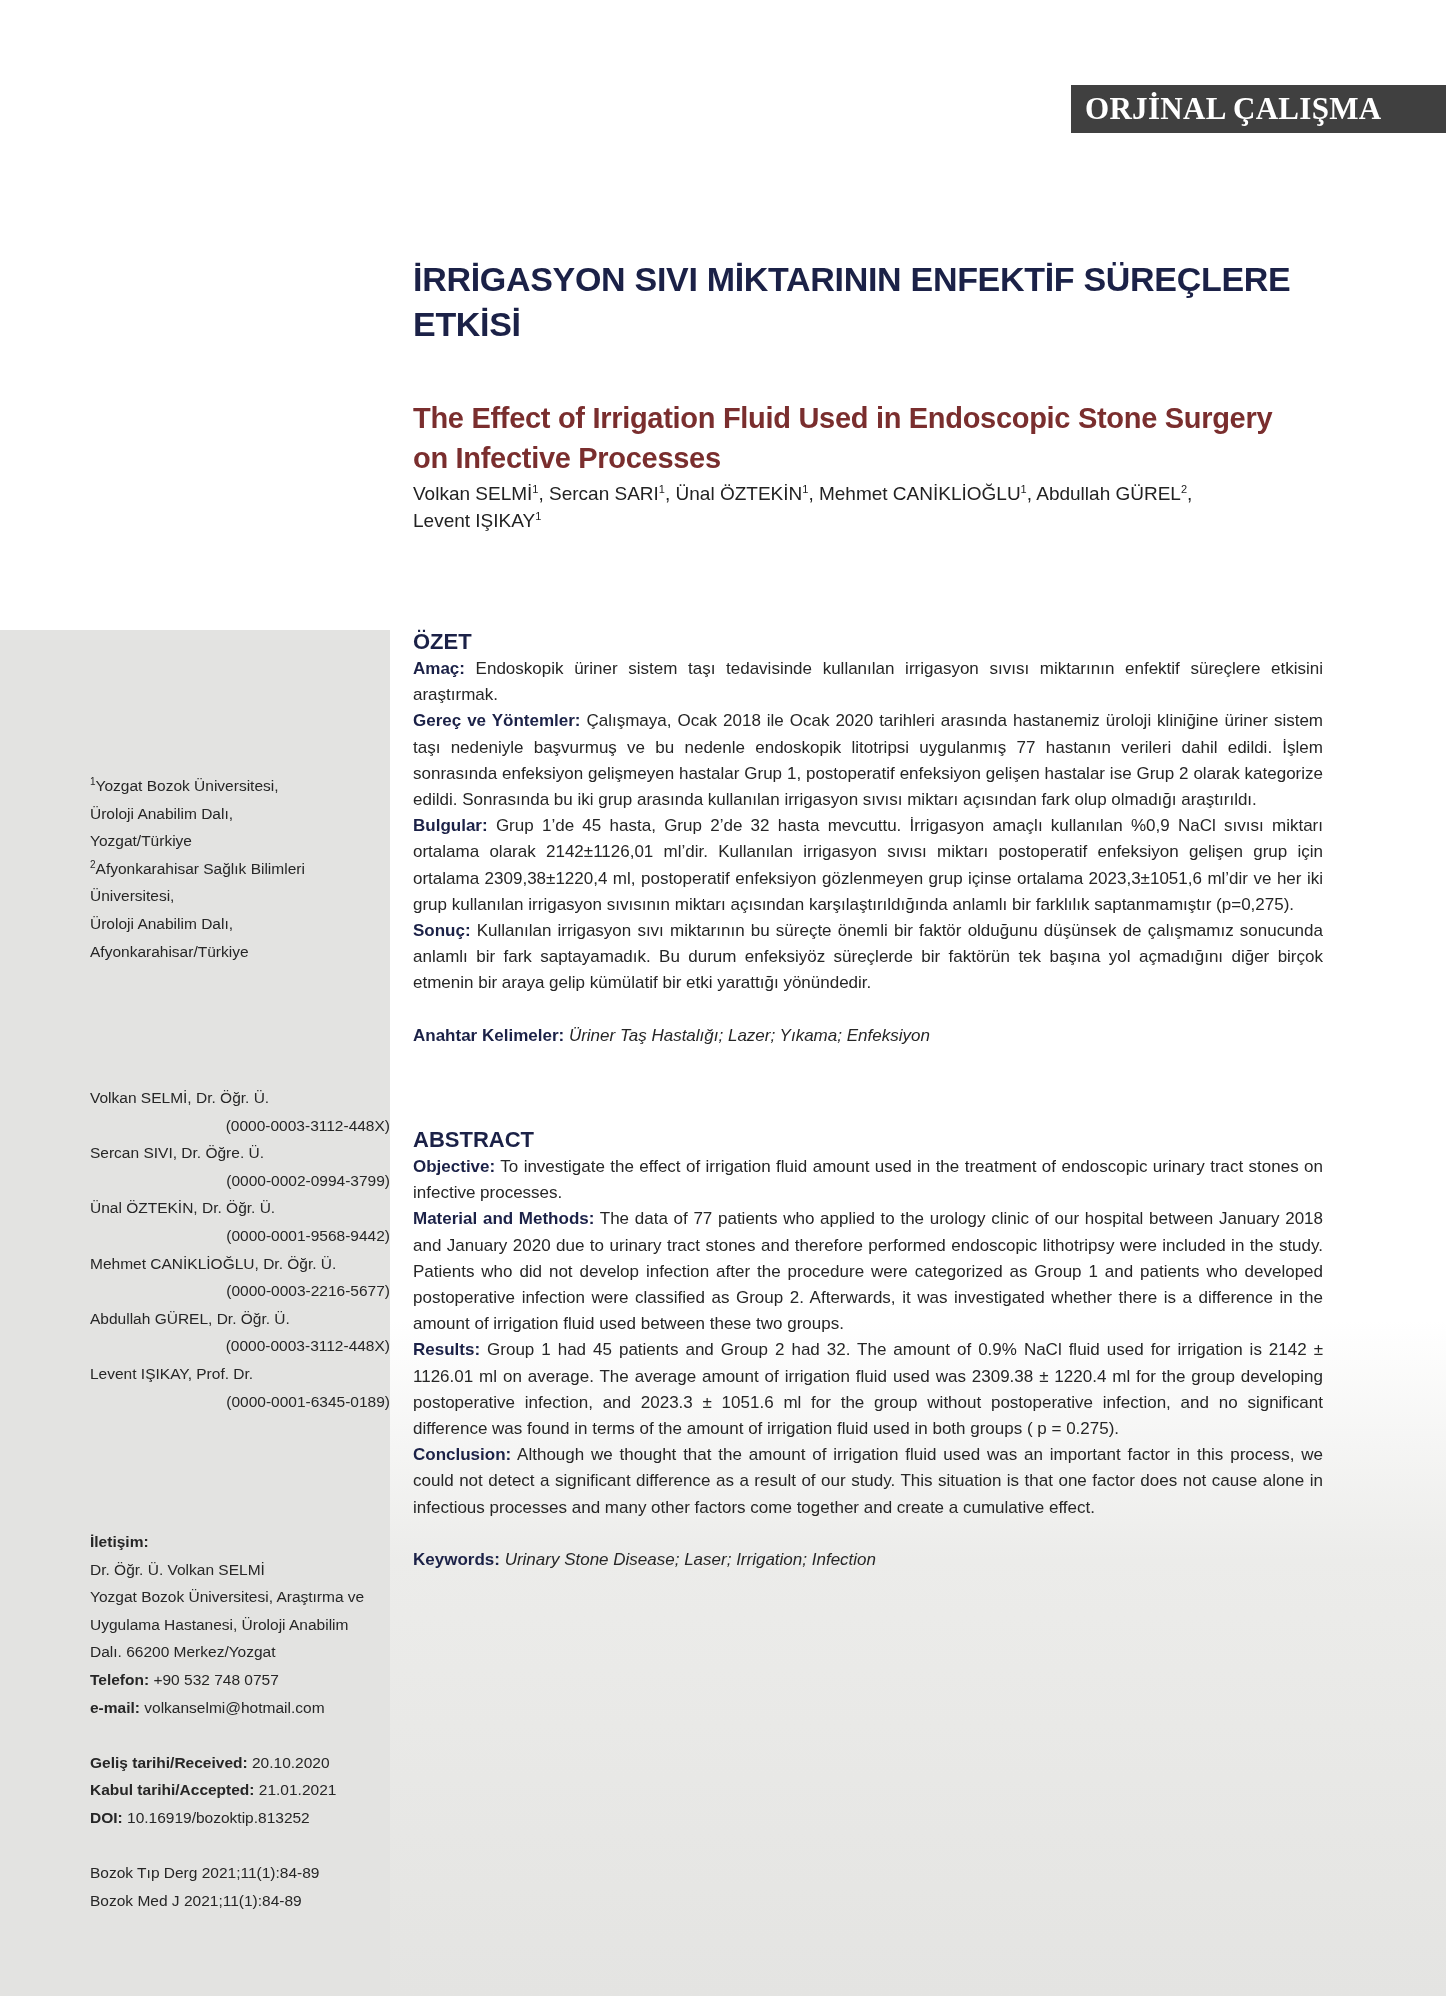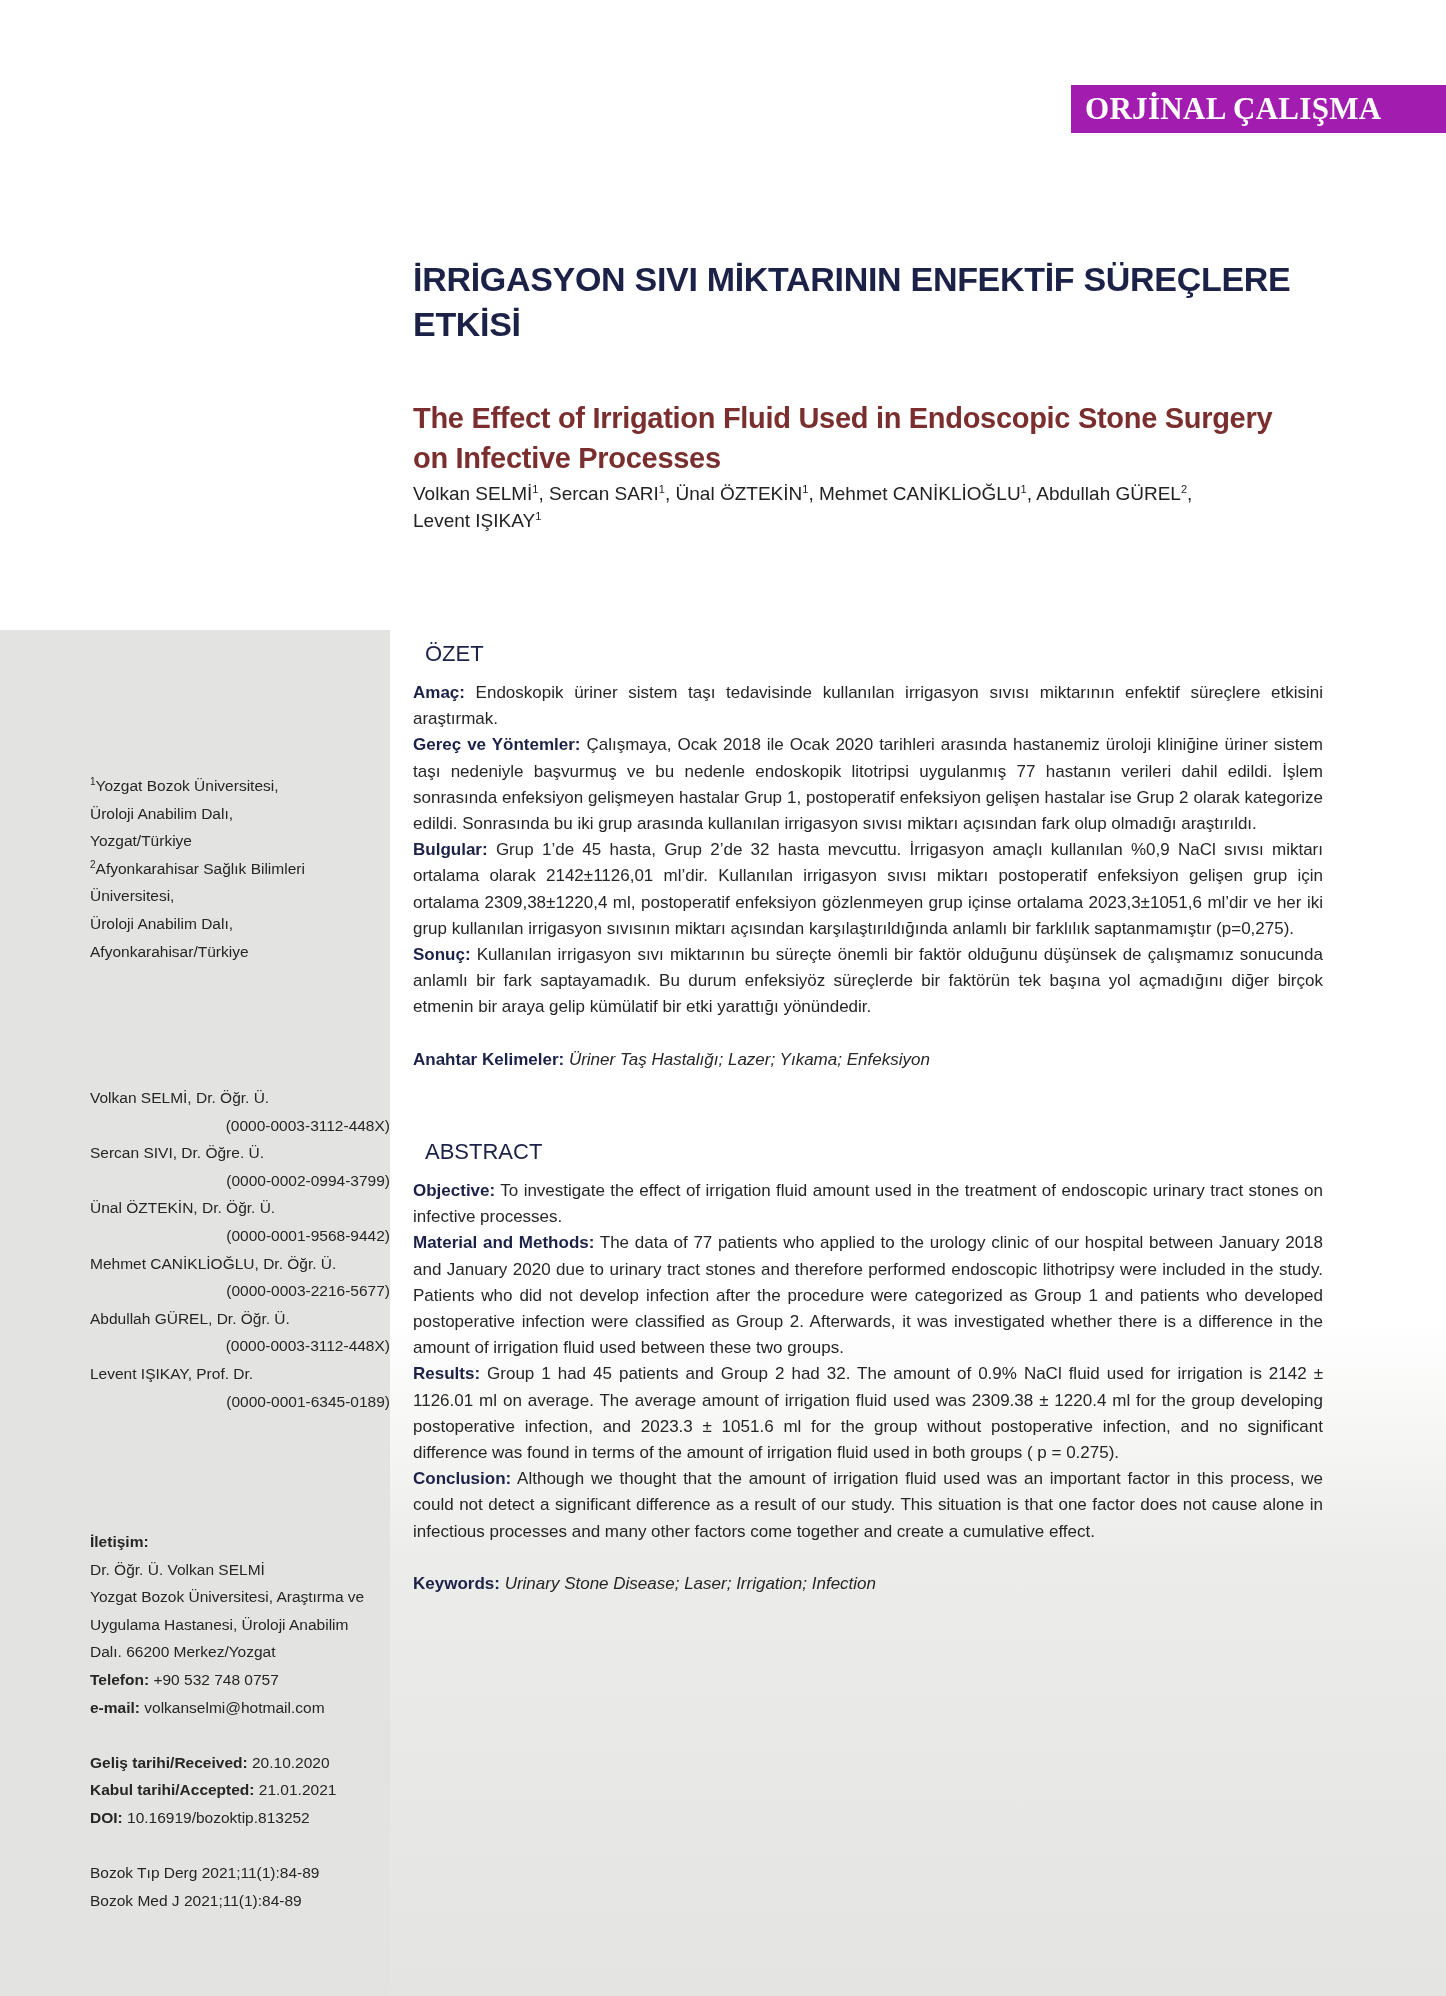--- a/index.html
+++ b/index.html
@@ -12,21 +12,21 @@
   .main-bg {
     position: absolute; left: 0; top: 0; width: 1446px; height: 1996px;
     background: linear-gradient(to bottom, #ffffff 0px, #ffffff 1320px, #ececea 1560px, #e4e4e2 1996px);
   }
   .sidebar {
     position: absolute; left: 0; top: 630px; width: 390px; height: 1366px;
     background: #e3e3e1;
   }
   .badge {
     position: absolute; left: 1071px; top: 85px; width: 375px; height: 48px;
-    background: #a21caf;
+    background: #404040;
     color: #ffffff;
     font-family: "Liberation Serif", serif;
     font-weight: bold; font-size: 31px; line-height: 48px;
     padding-left: 14px; box-sizing: border-box; letter-spacing: 0.3px;
   }
   .title-tr {
     position: absolute; left: 413px; top: 212px; width: 900px;
     color: #1b2147; font-weight: bold; font-size: 34px; line-height: 45px;
     letter-spacing: -0.3px;
   }
@@ -49,21 +49,21 @@
   .contact { top: 1528px; width: 300px; }
   .contact b { font-weight: bold; }
   .gap { height: 27.6px; }
 
   .abstract {
     position: absolute; left: 413px; width: 910px;
     font-size: 17px; line-height: 26.2px; color: #262626;
     text-align: justify;
   }
   .abstract h2 {
-    margin: 12px; color: #1b2147; font-size: 22px; font-weight: normal; line-height: 28px;
+    margin: 0; color: #1b2147; font-size: 22px; font-weight: bold; line-height: 28px;
   }
   .abstract p { margin: 0; }
   .abstract .lbl { color: #1b2147; font-weight: bold; }
   .abstract .kw { margin-top: 26px; }
   .abstract .kw i { font-style: italic; }
   .ozet { top: 628px; }
   .abs-en { top: 1126px; }
 </style>
 </head>
 <body>

